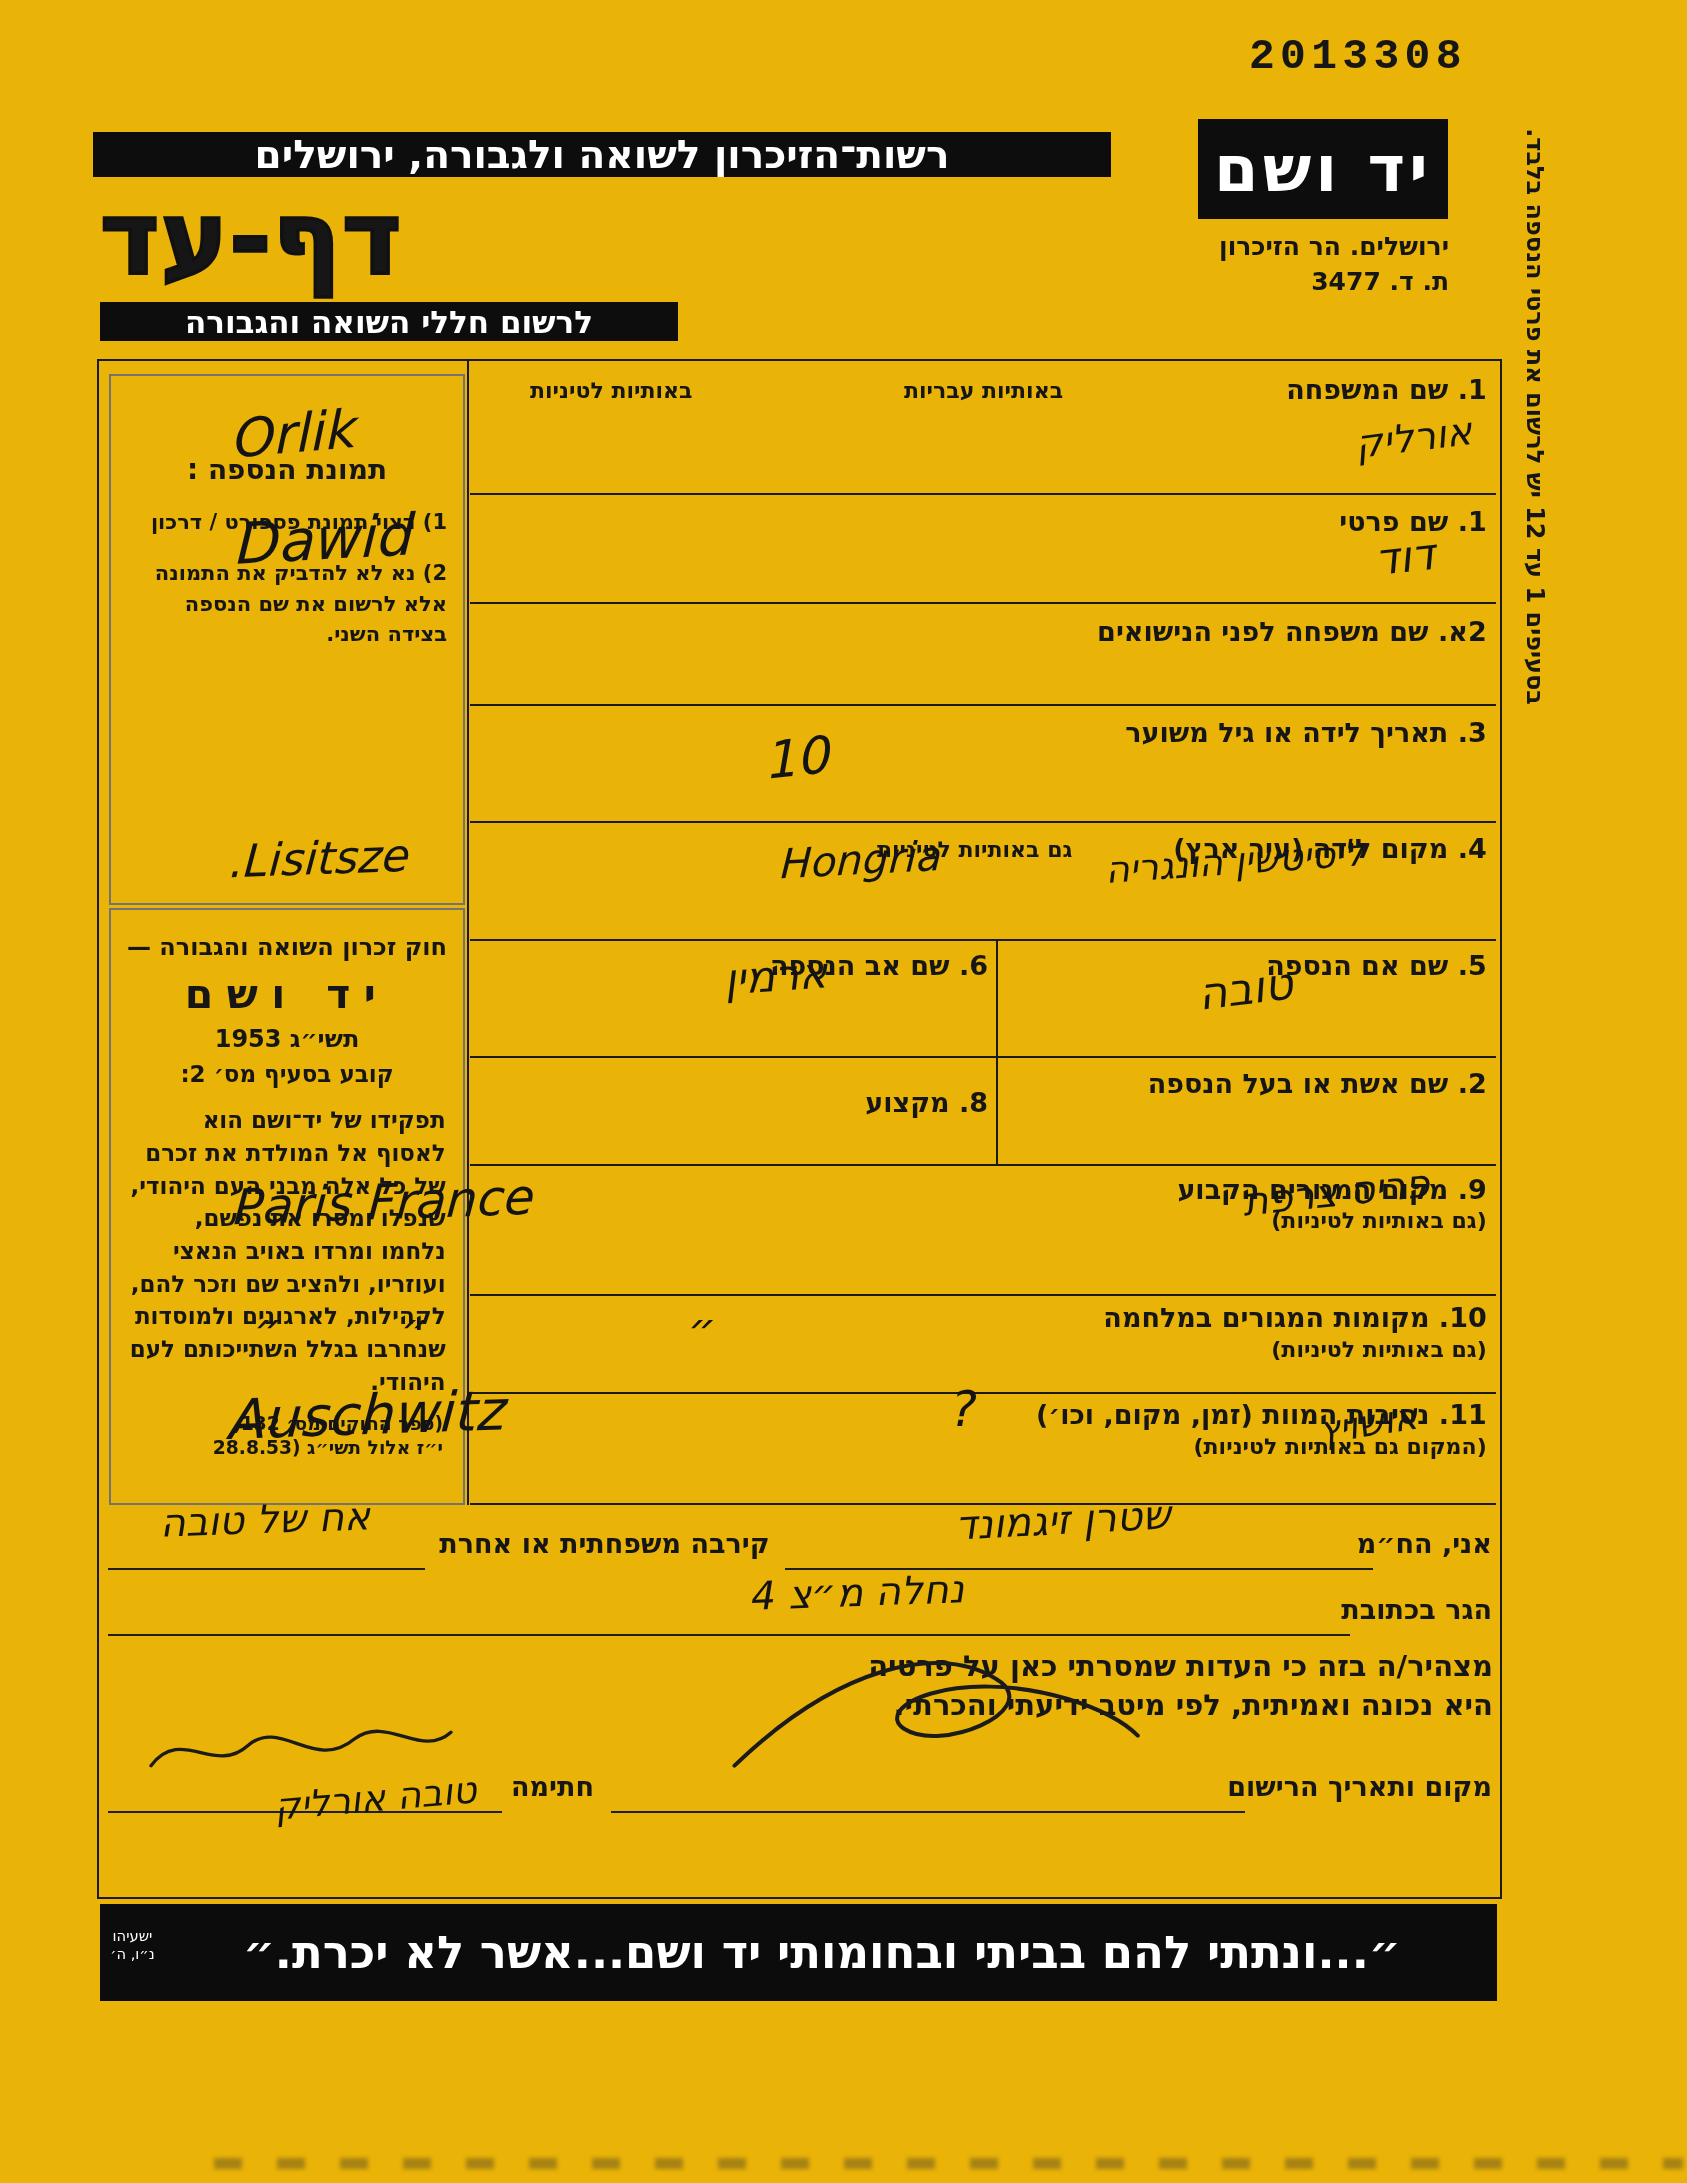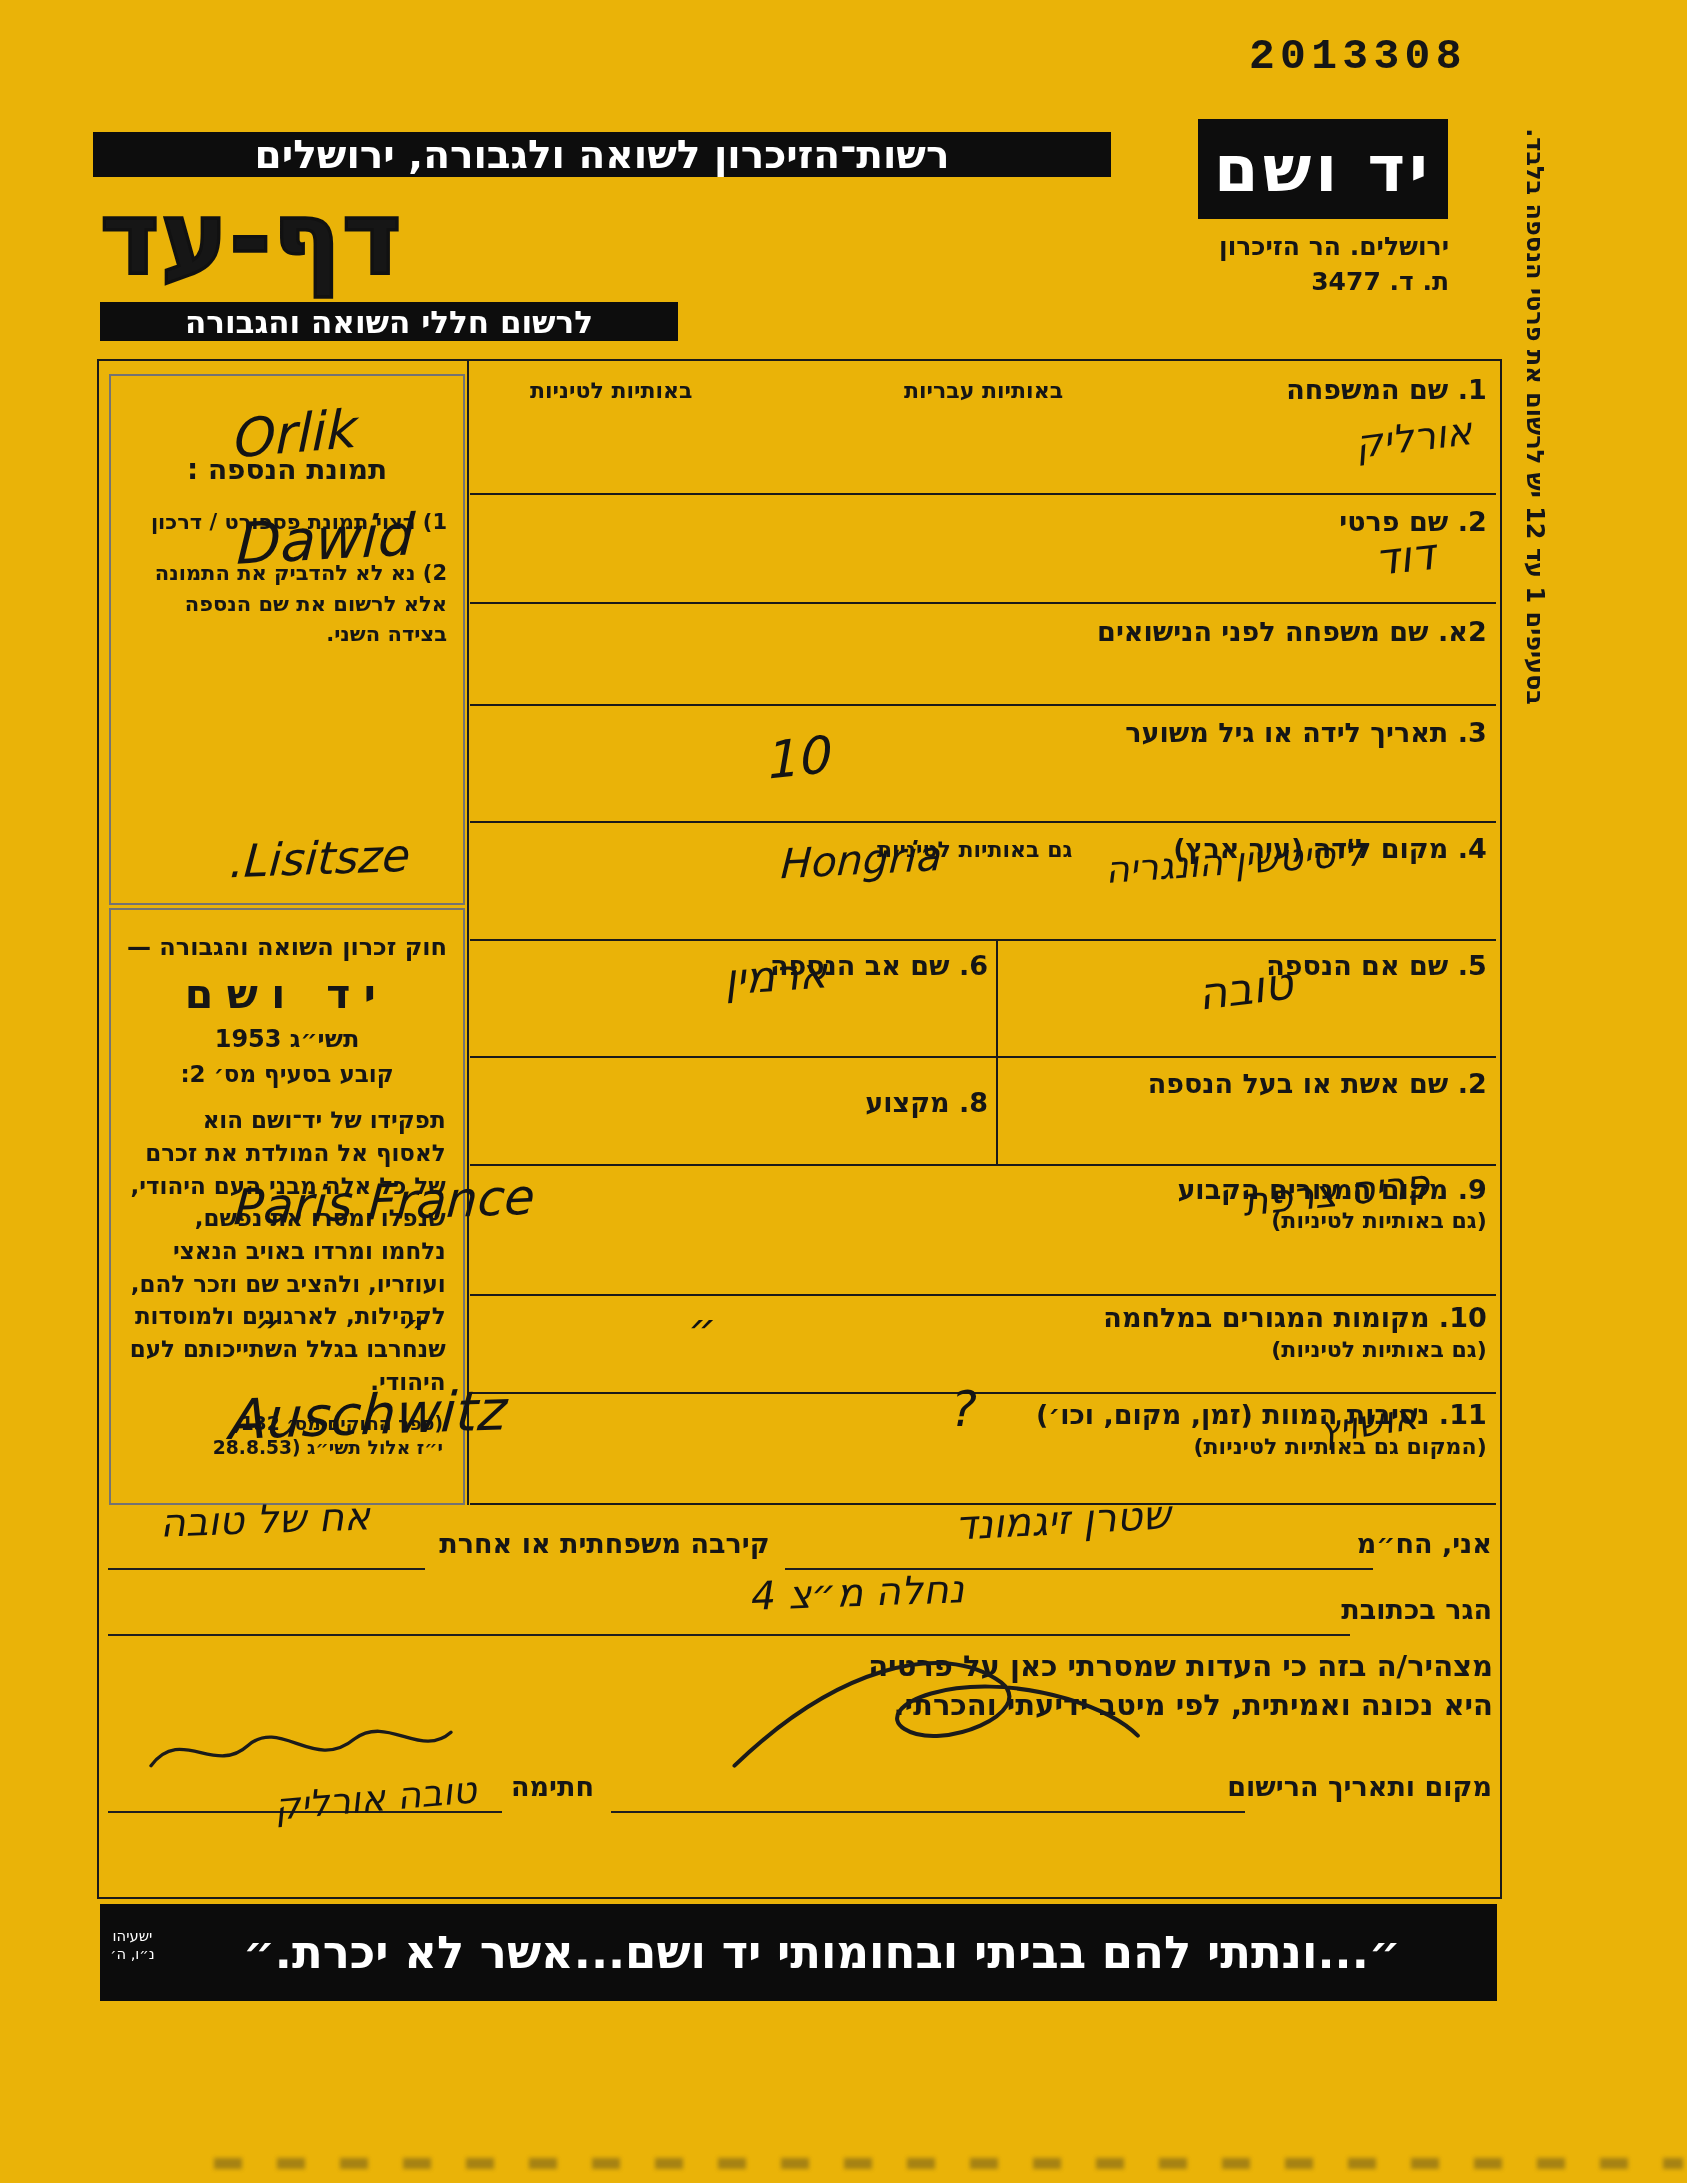--- a/index.html
+++ b/index.html
@@ -72,21 +72,21 @@
     <div class="law-ref" style="margin-top:14.7px;">(ספר החוקים מס׳ 132,</div>
     <div class="law-ref">י״ז אלול תשי״ג (28.8.53</div>
   </div>
 
   <div class="row" style="top:362px;height:131px;">
     <span class="lbl" style="right:9.3px;top:12px;">1. שם המשפחה</span>
     <span class="cap" style="left:434px;top:16px;">באותיות עבריות</span>
     <span class="cap" style="left:60px;top:16px;">באותיות לטיניות</span>
   </div>
   <div class="row" style="top:495px;height:107px;">
-    <span class="lbl" style="right:9.3px;top:10.7px;">2. שם פרטי</span>
+    <span class="lbl" style="right:9.3px;top:10.7px;">1. שם פרטי</span>
   </div>
   <div class="row" style="top:605px;height:99px;">
     <span class="lbl" style="right:9.3px;top:10.7px;">2א. שם משפחה לפני הנישואים</span>
   </div>
   <div class="row" style="top:706px;height:115px;">
     <span class="lbl" style="right:9.3px;top:10.7px;">3. תאריך לידה או גיל משוער</span>
   </div>
   <div class="row" style="top:824px;height:115px;">
     <span class="lbl" style="right:9.3px;top:9.3px;">4. מקום לידה (עיר ארץ)</span>
     <span class="cap" style="left:407px;top:13.4px;">גם באותיות לטיניות</span>

